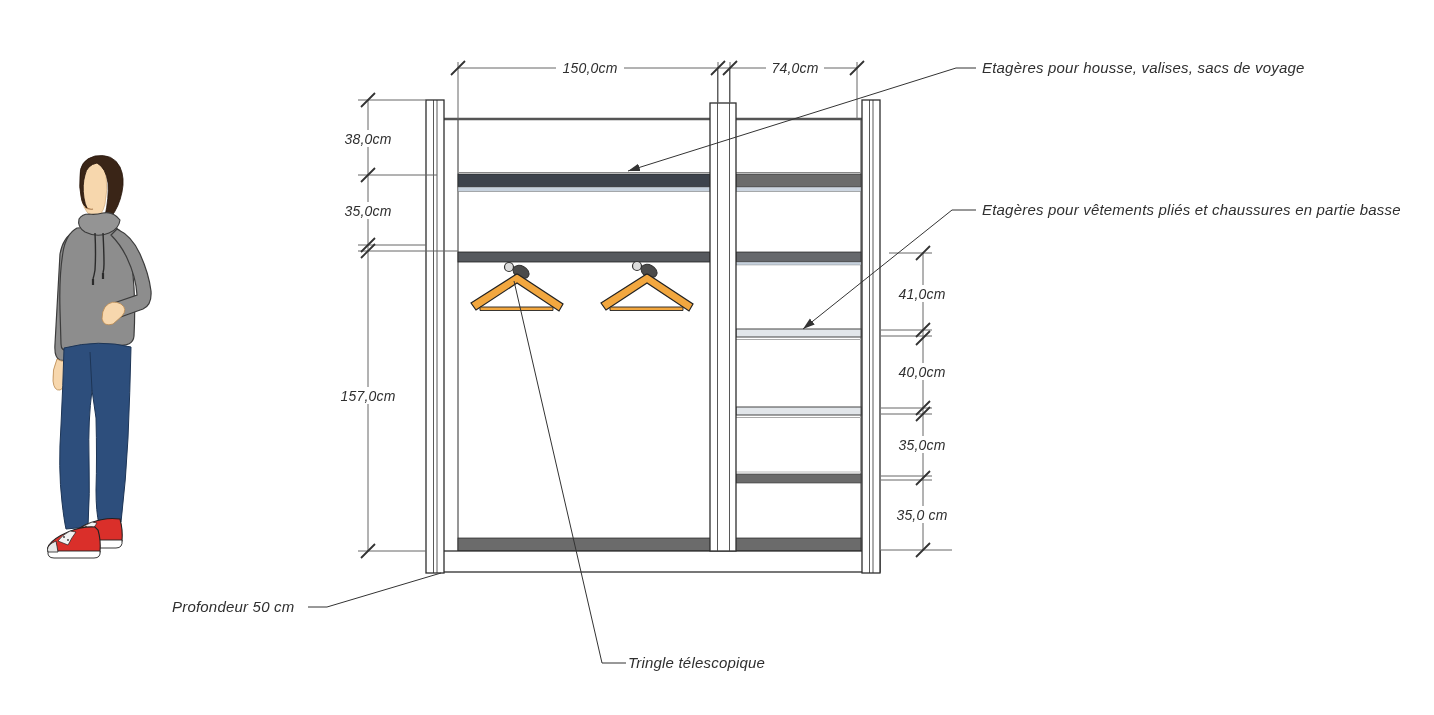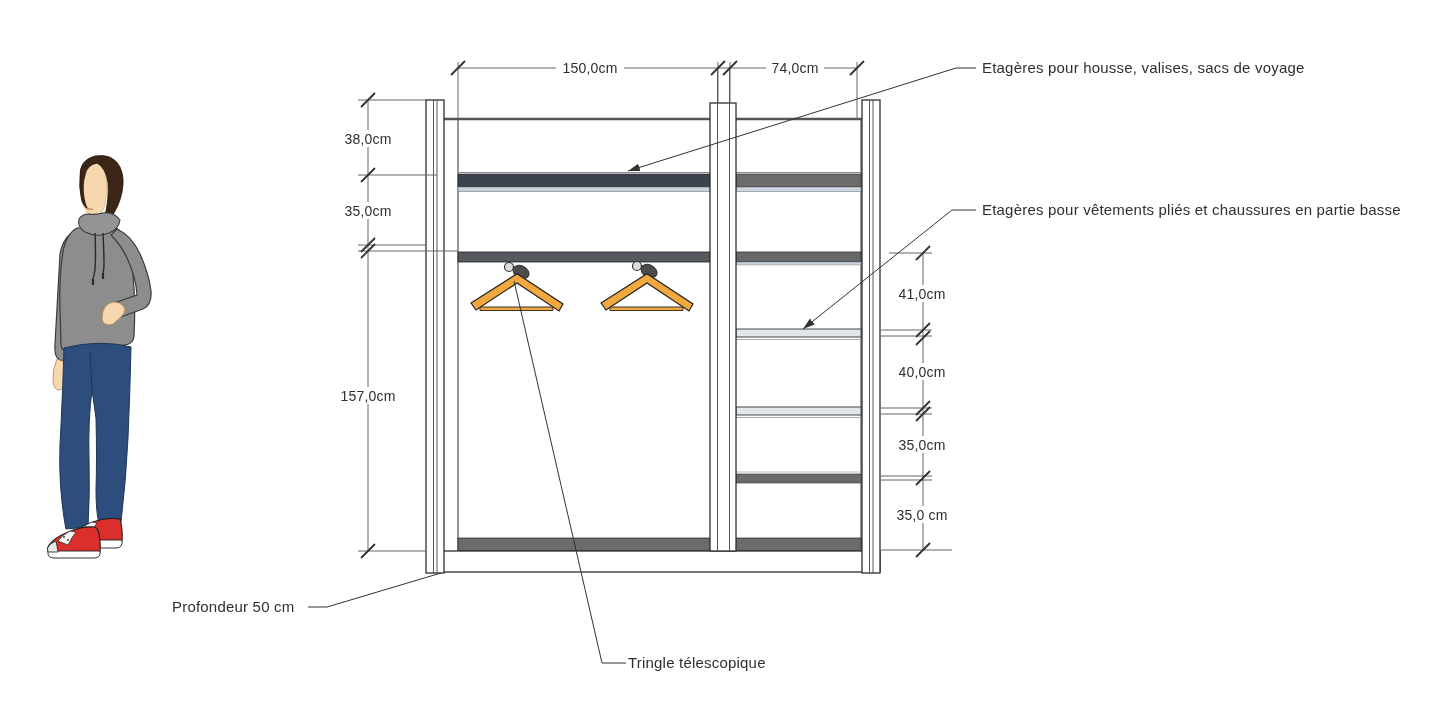--- a/index.html
+++ b/index.html
@@ -2,20 +2,21 @@
 <html><head>
 <meta charset="utf-8">
 <style>
   html,body { margin:0; padding:0; background:#ffffff; }
   .canvas {
     position:relative;
     width:1434px; height:715px;
     background:#ffffff;
     font-family:"Liberation Sans", sans-serif;
     overflow:hidden;
+    font-style:italic;
   }
   svg { display:block; }
   text { fill:#2f2f2f; }
   .dim-label { font-size:14px; text-anchor:middle; letter-spacing:0.2px; }
   .note-label { font-size:15px; letter-spacing:0.2px; }
 </style>
 </head>
 <body>
 
 <div class="canvas">

